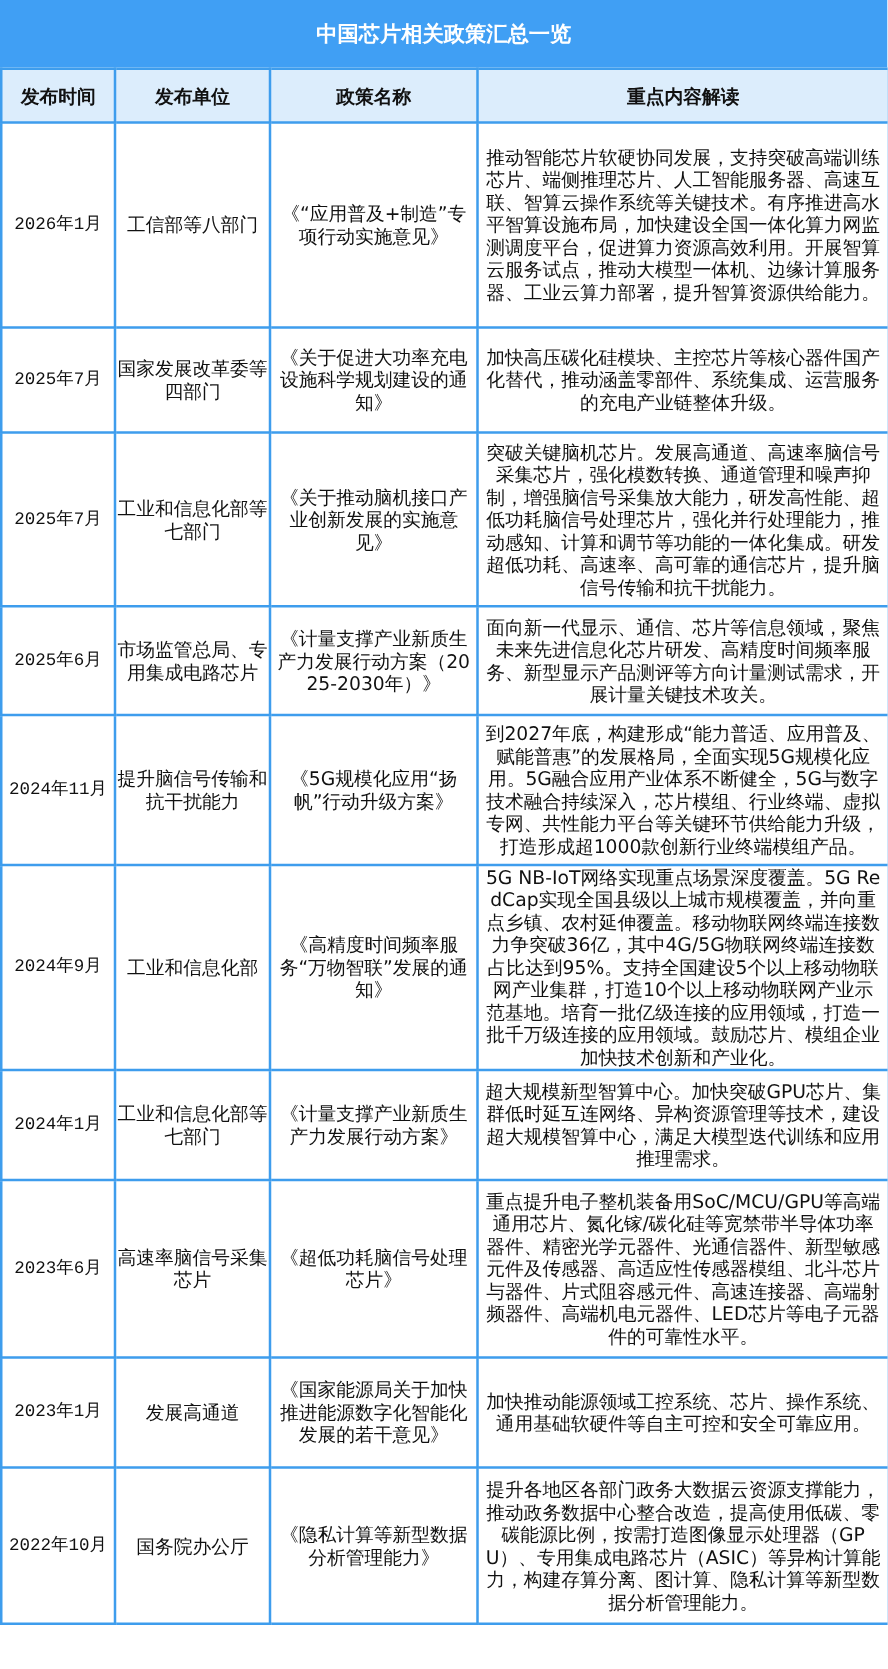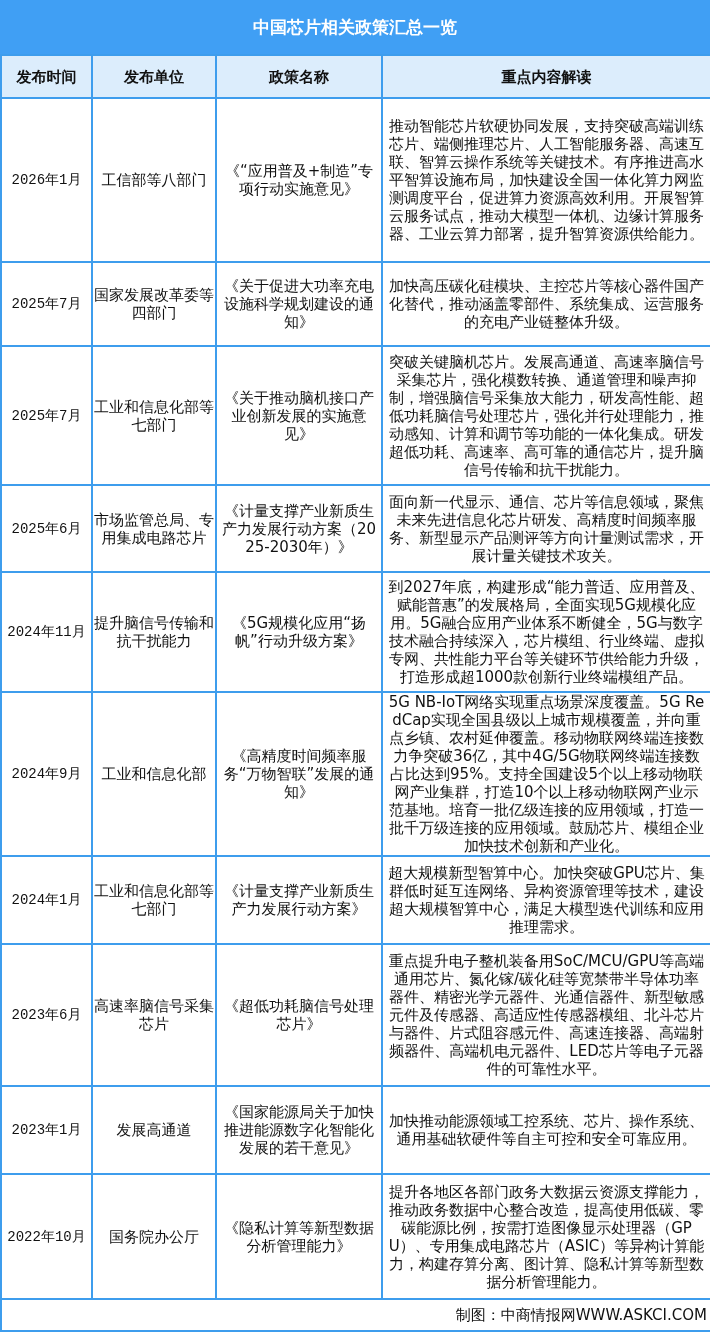--- a/index.html
+++ b/index.html
@@ -109,18 +109,15 @@
         <td>发展高通道</td>
         <td>《国家能源局关于加快推进能源数字化智能化发展的若干意见》</td>
         <td class="content">加快推动能源领域工控系统、芯片、操作系统、通用基础软硬件等自主可控和安全可靠应用。</td>
       </tr>
       <tr style="height:125px">
         <td class="date">2022年10月</td>
         <td>国务院办公厅</td>
         <td>《隐私计算等新型数据分析管理能力》</td>
         <td class="content">提升各地区各部门政务大数据云资源支撑能力，推动政务数据中心整合改造，提高使用低碳、零碳能源比例，按需打造图像显示处理器（GPU）、专用集成电路芯片（ASIC）等异构计算能力，构建存算分离、图计算、隐私计算等新型数据分析管理能力。</td>
       </tr>
-      <tr>
-        <td class="footer" colspan="4">制图：中商情报网WWW.ASKCI.COM</td>
-      </tr>
     </tbody>
   </table>
 </div>
 
 </body></html>

